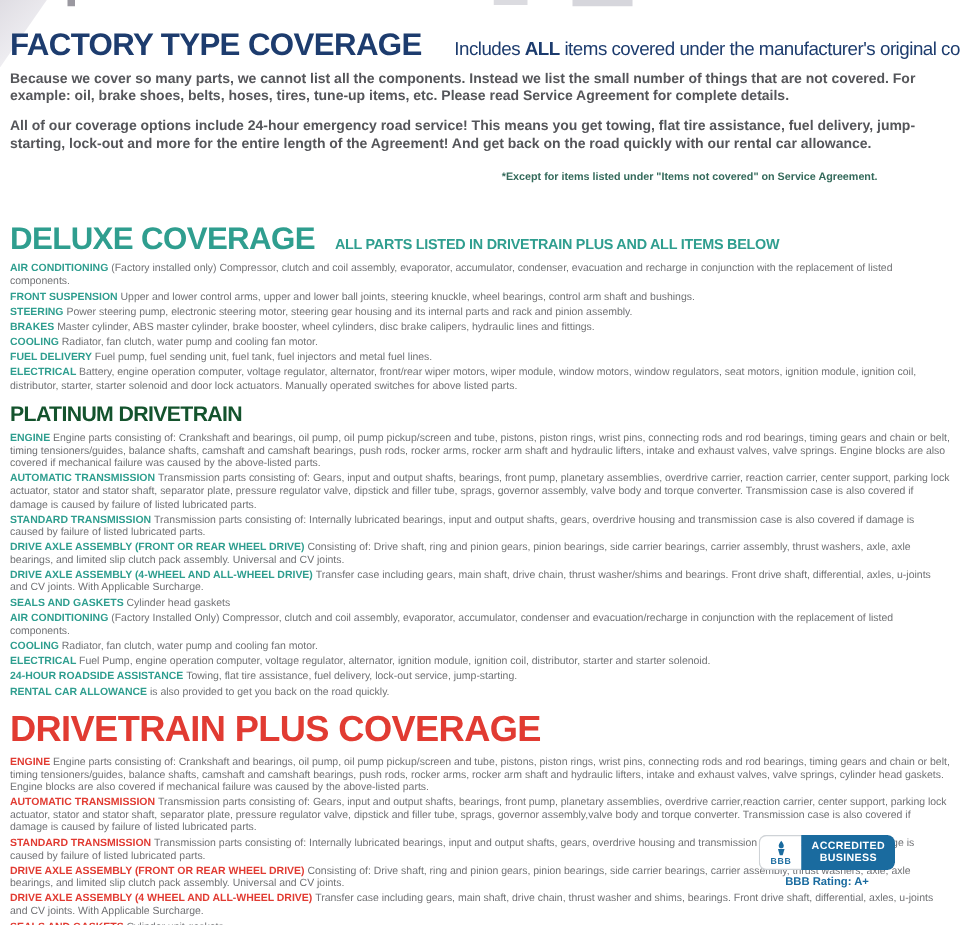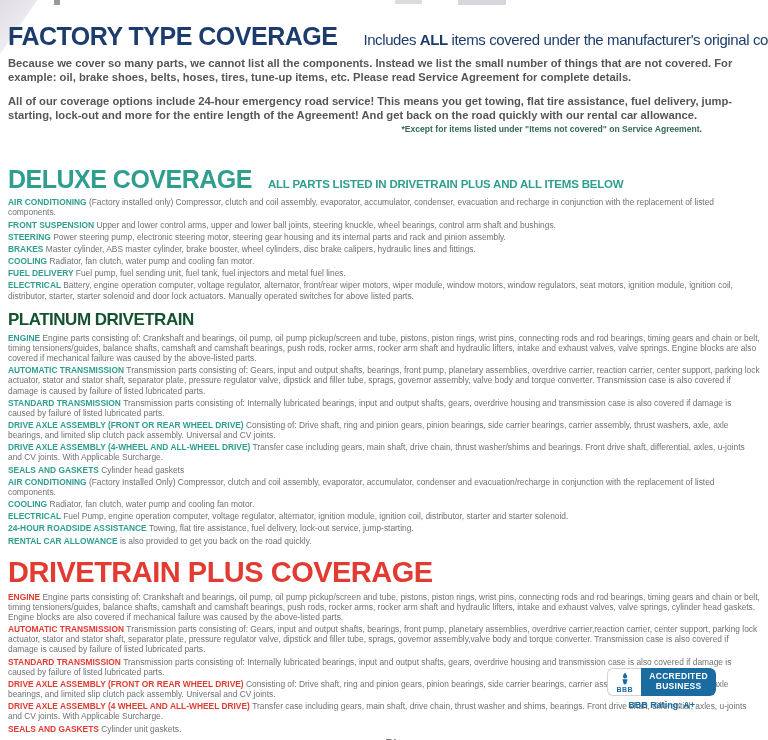--- a/index.html
+++ b/index.html
@@ -68,21 +68,21 @@
   <div class="remnant-c"></div>
 
   <div class="content">
 
     <div>
       <div class="factory-row">
         <span class="factory-title cond">FACTORY TYPE COVERAGE</span>
         <span class="factory-tagline cond"><span>Includes </span><b>ALL</b><span> items covered under the manufacturer's original coverage.*</span></span>
       </div>
       <p class="intro">Because we cover so many parts, we cannot list all the components. Instead we list the small number of things that are not covered. For example: oil, brake shoes, belts, hoses, tires, tune-up items, etc. Please read Service Agreement for complete details.</p>
-      <p class="intro" style="margin-bottom:2px;">All of our coverage options include 24-hour emergency road service! This means you get towing, flat tire assistance, fuel delivery, jump-starting, lock-out and more for the entire length of the Agreement! And get back on the road quickly with our rental car allowance.</p>
+      <p class="intro" style="margin-bottom:14px;">All of our coverage options include 24-hour emergency road service! This means you get towing, flat tire assistance, fuel delivery, jump-starting, lock-out and more for the entire length of the Agreement! And get back on the road quickly with our rental car allowance.</p>
       <p class="footnote">*Except for items listed under "Items not covered" on Service Agreement.</p>
     </div>
 
     <div>
       <div class="sec-row">
         <span class="deluxe-title cond">DELUXE COVERAGE</span>
         <span class="deluxe-subtitle cond">ALL PARTS LISTED IN DRIVETRAIN PLUS AND ALL ITEMS BELOW</span>
       </div>
       <div class="sec-items teal-kw">
           <p class="item"><span class="kw">AIR CONDITIONING </span><span>(Factory installed only) Compressor, clutch and coil assembly, evaporator, accumulator, condenser, evacuation and recharge in conjunction with the replacement of listed components.</span></p>

